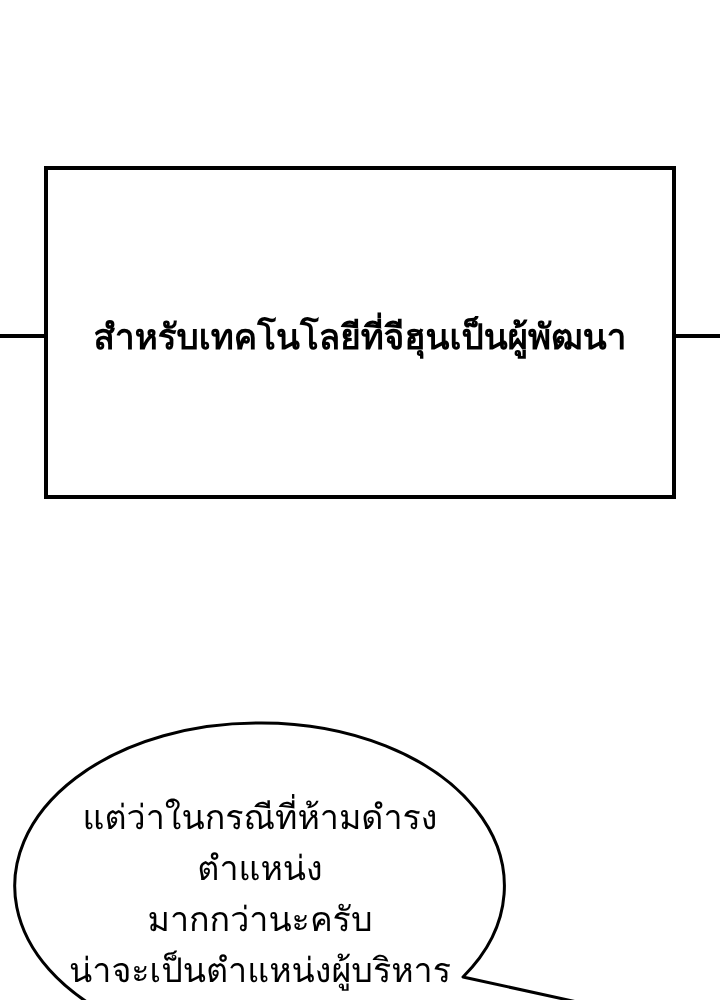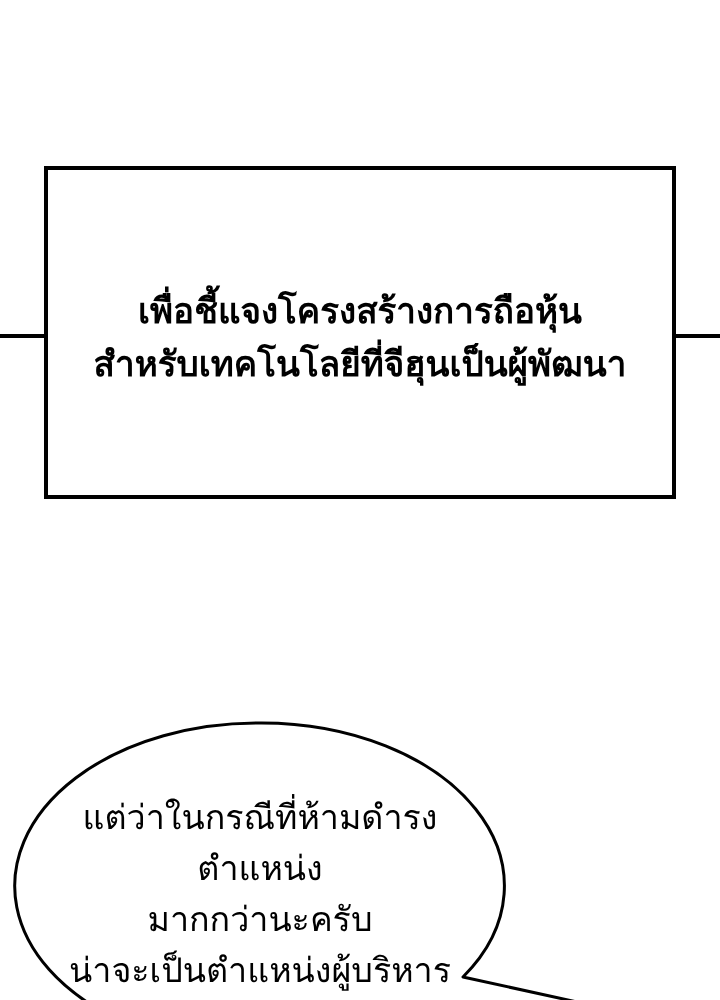--- a/index.html
+++ b/index.html
@@ -69,21 +69,20 @@
   }
 </style>
 </head>
 <body>
 
 <div class="gutter-line left"></div>
 <div class="gutter-line right"></div>
 
 <div class="narration-box">
   <div class="narration-text">
-    <div>เพื่อชี้แจงโครงสร้างการถือหุ้น</div>
     <div>สำหรับเทคโนโลยีที่จีฮุนเป็นผู้พัฒนา</div>
   </div>
 </div>
 
 <svg class="bubble-svg" viewBox="0 700 720 300" preserveAspectRatio="none">
   <path d="M 260 723
            A 243 163 0 0 1 463 977
            L 650 1018
            L 323 1043
            A 243 163 0 1 1 260 723

